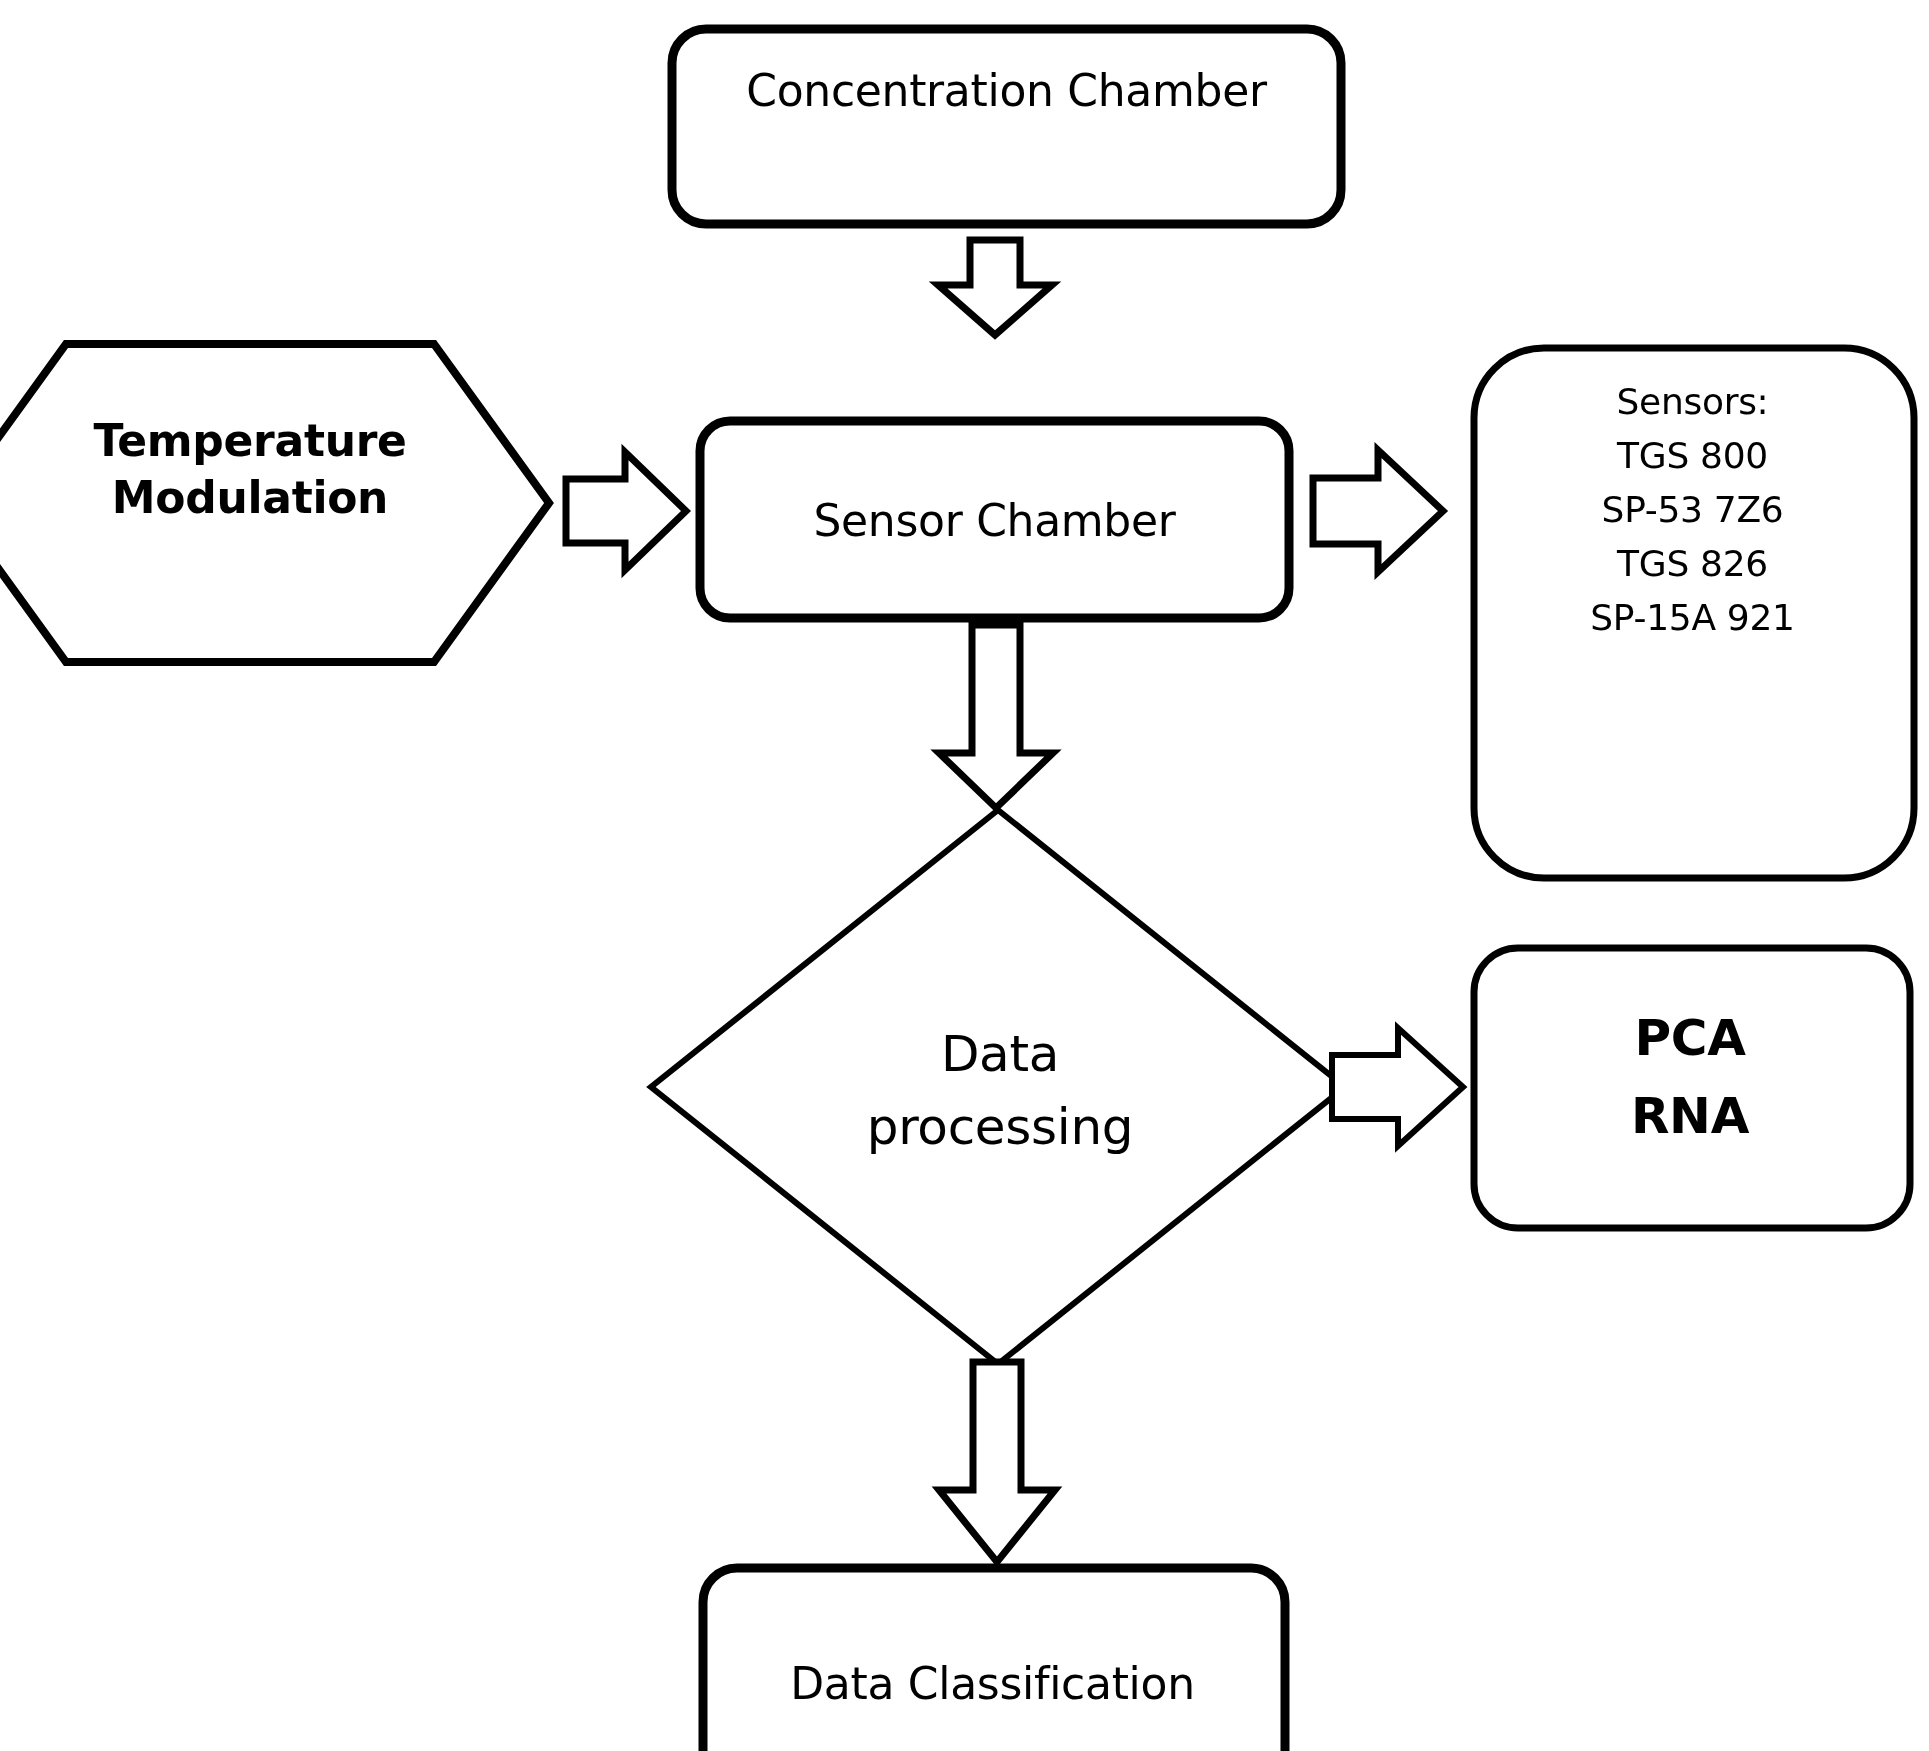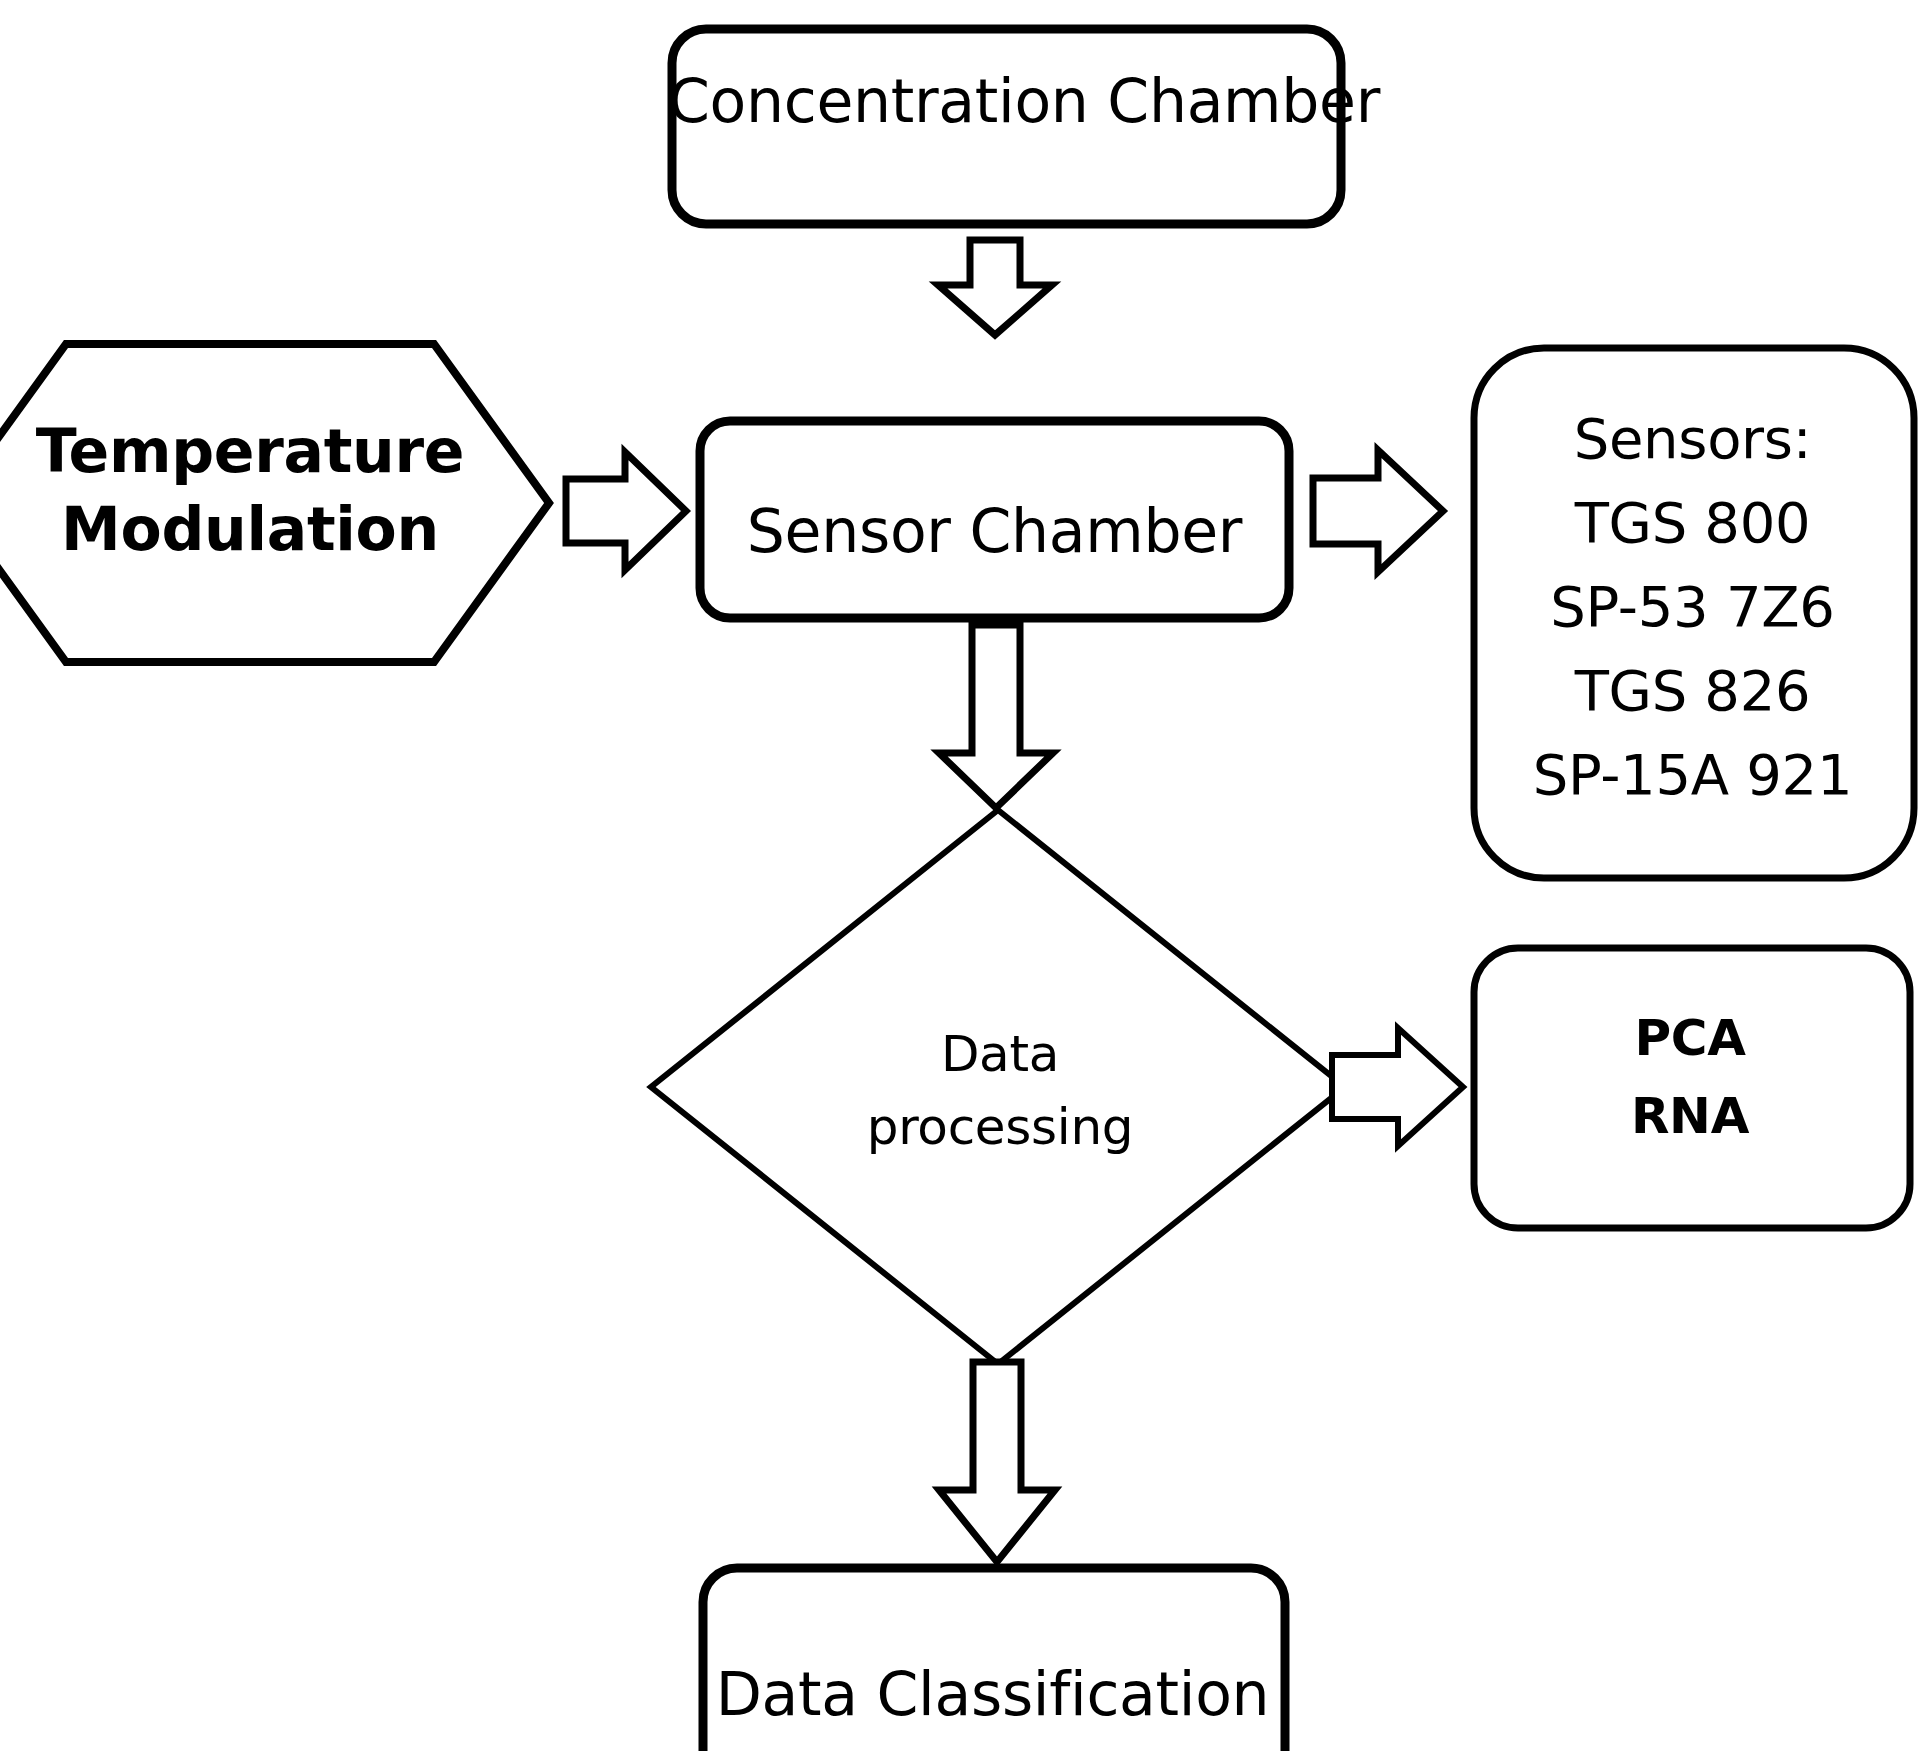--- a/index.html
+++ b/index.html
@@ -59,23 +59,23 @@
     position: absolute;
     color: #000000;
     font-family: "DejaVu Sans", sans-serif;
     font-weight: 400;
     text-align: center;
     line-height: 1.30;
     white-space: pre;
     letter-spacing: -0.3px;
     pointer-events: none;
   }
-  .label-lg { font-size: 60px; text-align: center; }
+  .label-lg { font-size: 44px; text-align: center; }
   .label-md { font-size: 50px; }
-  .label-sm { font-size: 56px; margin-top: 22px; }
+  .label-sm { font-size: 36px; }
 
   #label-concentration-chamber {
     left: 668px; top: 62px; width: 677px;
   }
   #label-temperature-modulation {
     left: 0px; top: 412px; width: 500px; font-weight: bold;
   }
   #label-sensor-chamber {
     left: 697px; top: 492px; width: 595px;
   }

